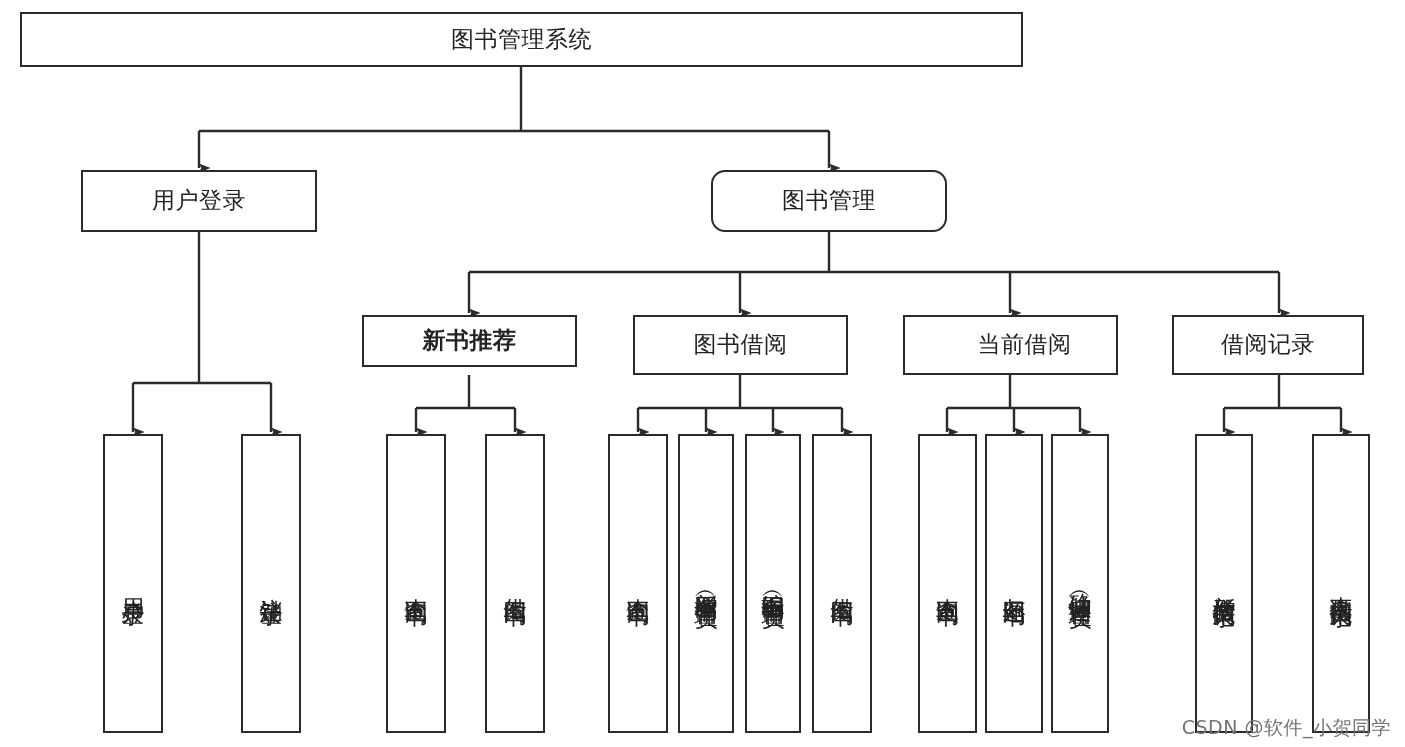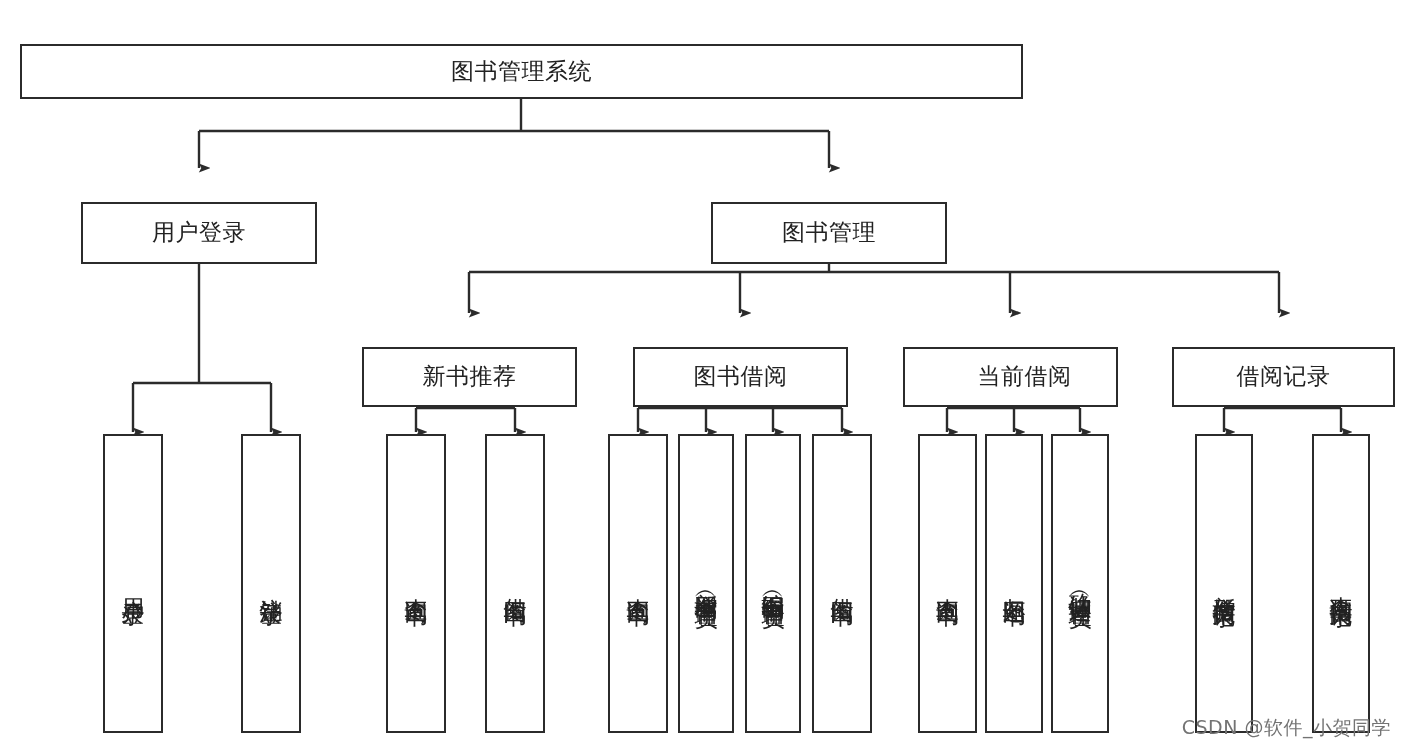--- a/index.html
+++ b/index.html
@@ -34,21 +34,20 @@
     display: flex;
     align-items: center;
     justify-content: center;
     color: #222222;
     text-align: center;
     line-height: 1.18;
   }
   .node.horizontal {
     font-size: 23px;
     letter-spacing: 0.5px;
-    margin-top: 32px;
   }
   .node.vertical {
     writing-mode: vertical-rl;
     text-orientation: upright;
     font-size: 23px;
     letter-spacing: 2px;
     padding: 4px 0;
   }
   .node-label {
     display: block;
@@ -126,37 +125,37 @@
   </svg>
 
   <div class="node horizontal" style="left: 20px; top: 12px; width: 1003px; height: 55px;">
     <span class="node-label">图书管理系统</span>
   </div>
 
   <div class="node horizontal" style="left: 81px; top: 170px; width: 236px; height: 62px;">
     <span class="node-label">用户登录</span>
   </div>
 
-  <div class="node horizontal" style="left: 711px; top: 170px; width: 236px; height: 62px;">
+  <div class="node horizontal" style="left: 711px; top: 170px; width: 236px; height: 62px; border-radius: 14px;">
     <span class="node-label">图书管理</span>
   </div>
 
-  <div class="node horizontal" style="left: 362px; top: 315px; width: 215px; height: 60px;">
+  <div class="node horizontal" style="left: 362px; top: 315px; width: 215px; height: 52px; font-weight: bold;">
     <span class="node-label">新书推荐</span>
   </div>
 
   <div class="node horizontal" style="left: 633px; top: 315px; width: 215px; height: 60px; text-align: center;">
     <span class="node-label">图书借阅</span>
   </div>
 
   <div class="node horizontal" style="left: 903px; top: 315px; width: 215px; height: 60px; padding-left: 28px;">
     <span class="node-label">当前借阅</span>
   </div>
 
-  <div class="node horizontal" style="left: 1172px; top: 315px; width: 223px; height: 60px;">
+  <div class="node horizontal" style="left: 1172px; top: 315px; width: 192px; height: 60px;">
     <span class="node-label">借阅记录</span>
   </div>
 
   <div class="node vertical" style="left: 103px; top: 434px; width: 60px; height: 299px;">
     <span class="node-label">用户登录</span>
   </div>
 
   <div class="node vertical" style="left: 241px; top: 434px; width: 60px; height: 299px;">
     <span class="node-label">注销登录</span>
   </div>

